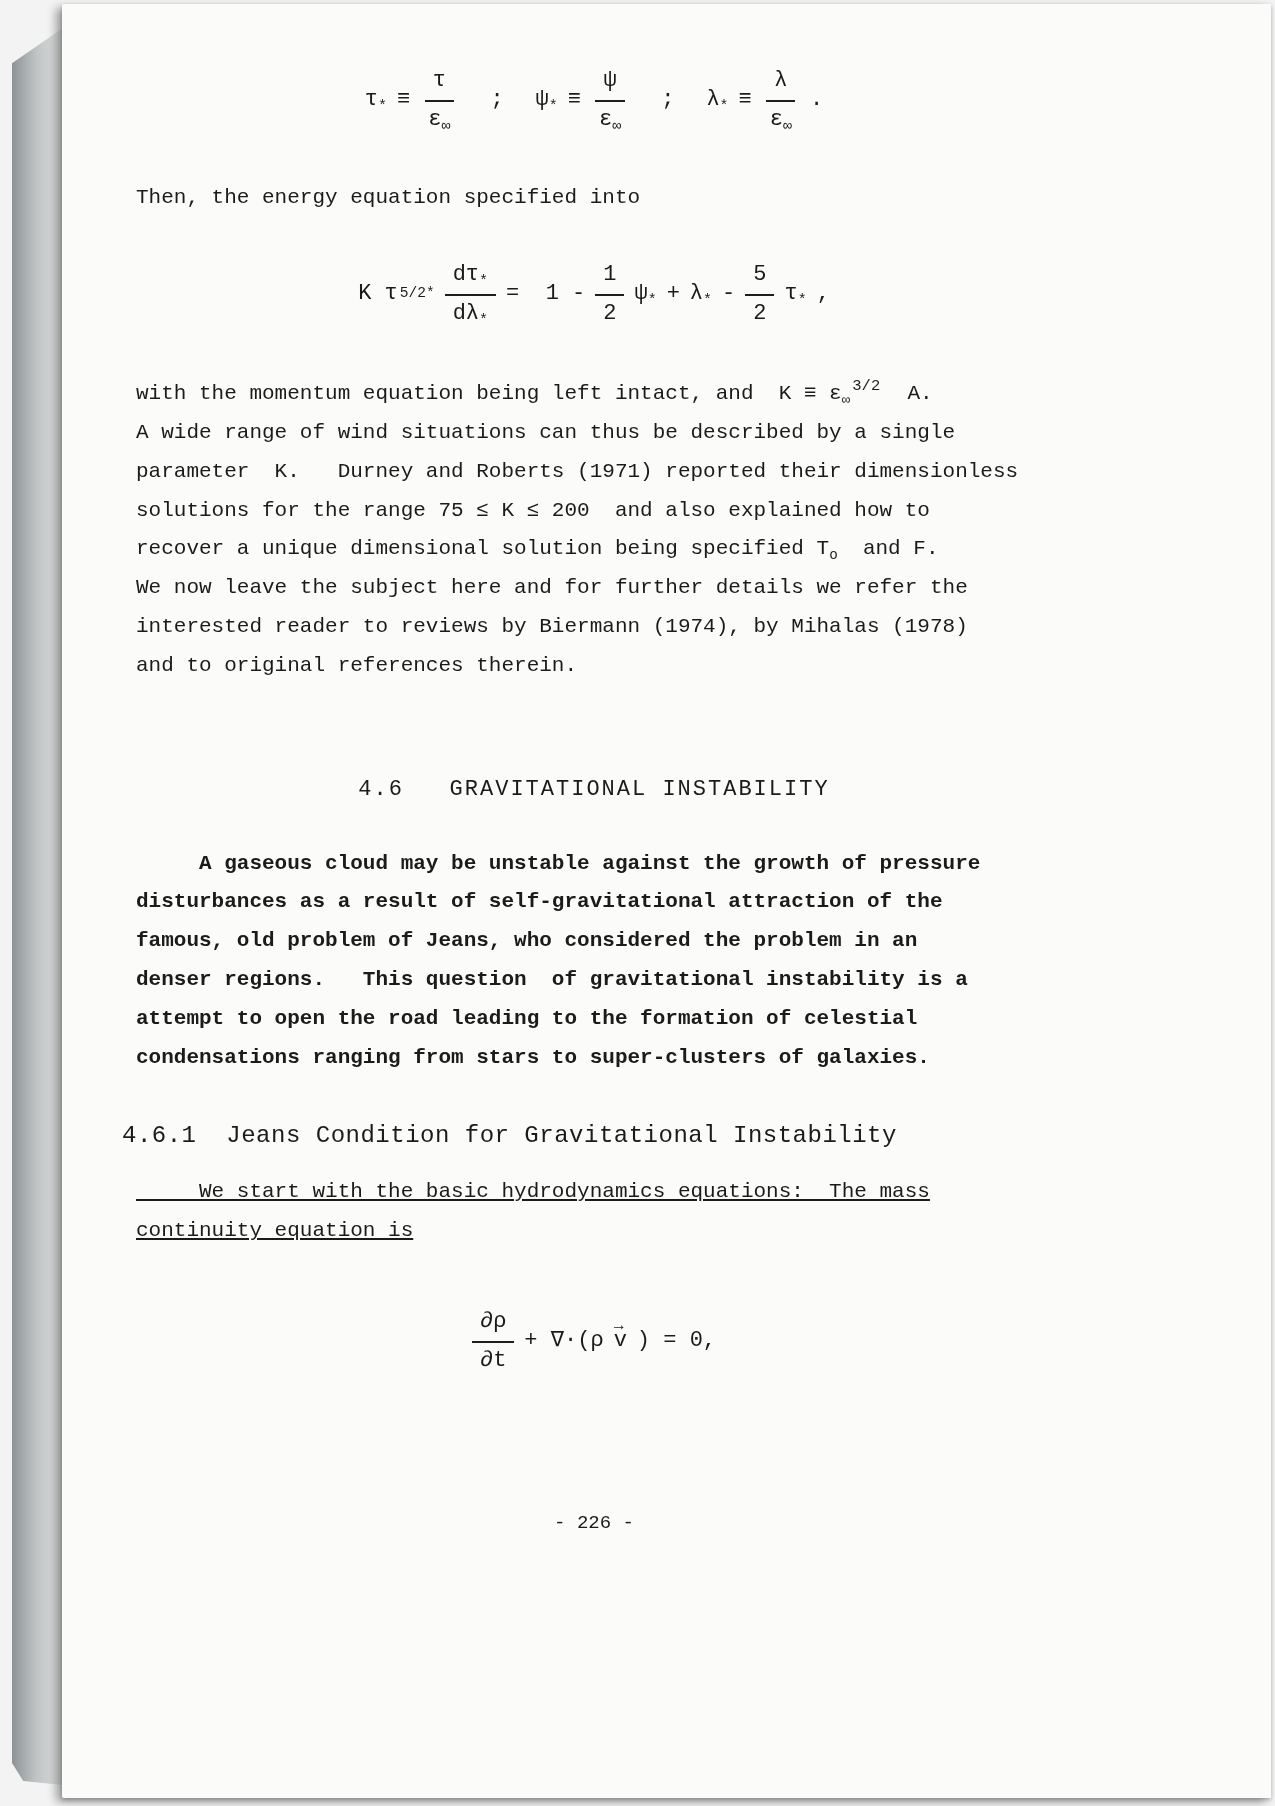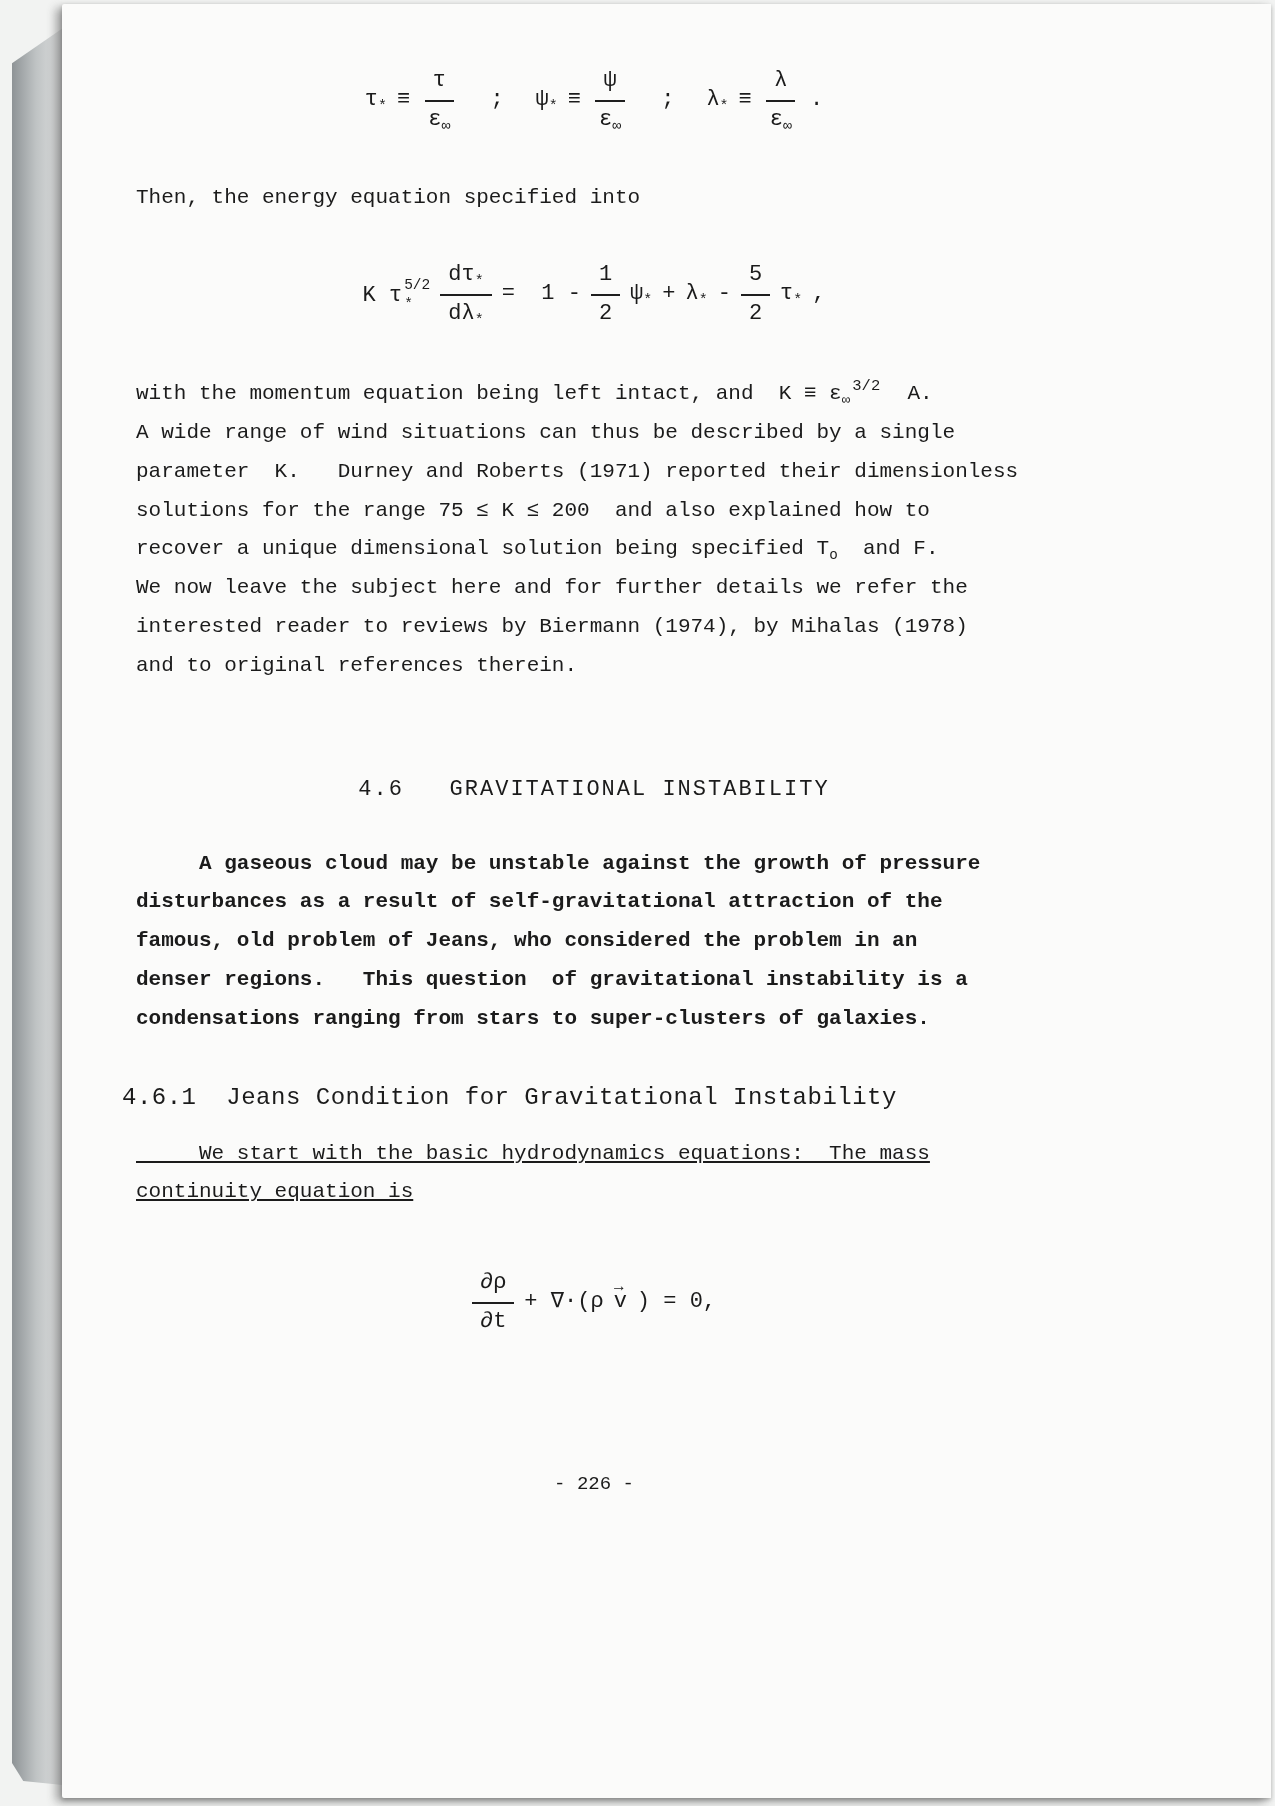--- a/index.html
+++ b/index.html
@@ -27,21 +27,21 @@
   .line { font-size:21px; line-height:38.8px; white-space:pre; }
   sub { font-size:0.68em; line-height:0; }
   .isup { font-size:0.74em; position:relative; top:-0.58em; padding:0 2px; line-height:0; }
 
   .eq { display:flex; align-items:center; justify-content:center; gap:10px;
         font-size:22px; line-height:1.3; }
   .eq .tok { display:inline-block; white-space:pre; }
   .frac { display:inline-flex; flex-direction:column; align-items:center; }
   .fnum { padding:1px 8px 4px; border-bottom:2px solid #1e1e1e; white-space:pre; }
   .fden { padding:4px 8px 1px; white-space:pre; }
-  .supsub { display:inline-flex; flex-direction:column; align-items:flex-start;
+  .supsub { display:inline-flex; flex-direction:row; align-items:flex-start;
             vertical-align:middle; font-size:0.66em; line-height:1.3; margin-left:2px;text-align:center; }
   .vec { position:relative; display:inline-block; }
   .vec-arrow { position:absolute; left:0.02em; top:-0.72em; font-size:0.72em; }
 
   .eq-defs   { margin-top:62px; }
   .intro     { margin-top:44px; }
   .eq-energy { margin-top:42px; }
   .para-wind { margin-top:46px; }
   .heading   { margin-top:84px; text-align:center; font-size:22px; letter-spacing:2px; line-height:39px; white-space:pre; }
   .para-cloud{ margin-top:36px;font-weight:bold; }
@@ -118,20 +118,21 @@
       <div class="line">and to original references therein.</div>
     </div>
 
     <div class="heading">4.6   GRAVITATIONAL INSTABILITY</div>
 
     <div class="para-cloud">
       <div class="line">     A gaseous cloud may be unstable against the growth of pressure</div>
       <div class="line">disturbances as a result of self-gravitational attraction of the</div>
       <div class="line">famous, old problem of Jeans, who considered the problem in an</div>
       <div class="line">denser regions.   This question  of gravitational instability is a</div>
+      <div class="line">attempt to open the road leading to the formation of celestial</div>
       <div class="line">condensations ranging from stars to super-clusters of galaxies.</div>
     </div>
 
     <div class="subheading">4.6.1  Jeans Condition for Gravitational Instability</div>
 
     <div class="para-hydro">
       <div class="line">     We start with the basic hydrodynamics equations:  The mass</div>
       <div class="line">continuity equation is</div>
     </div>
 

